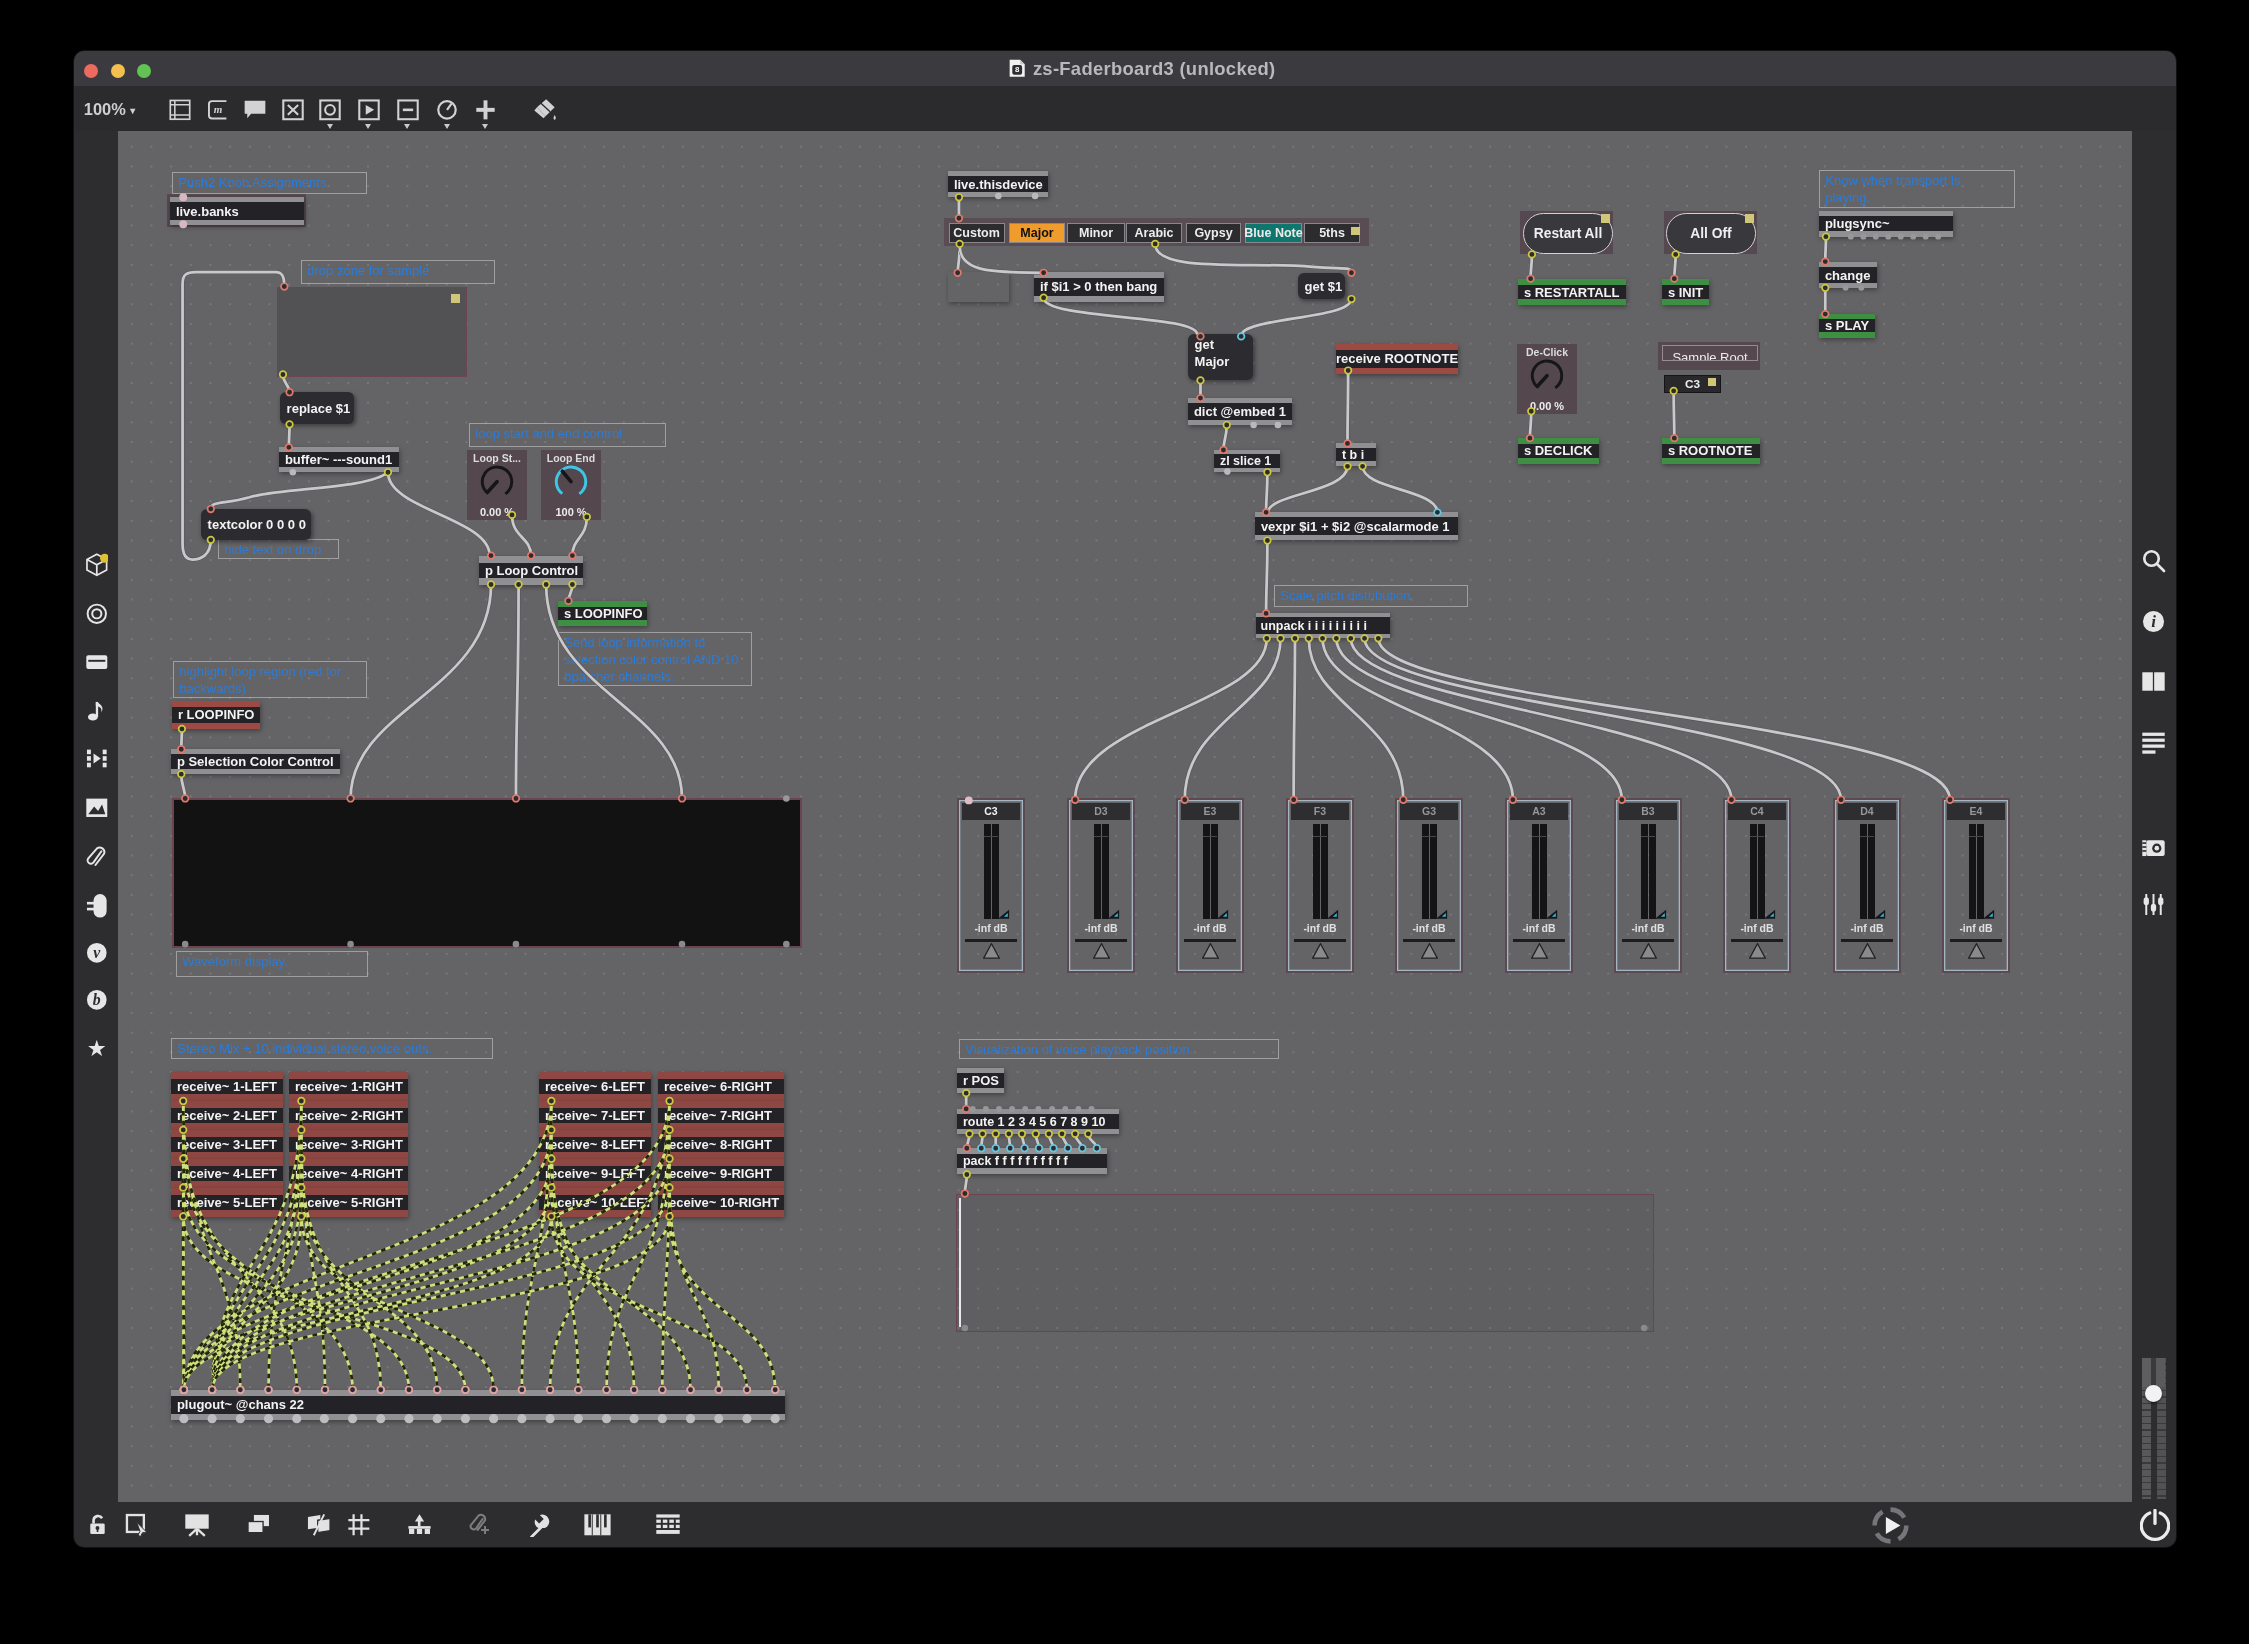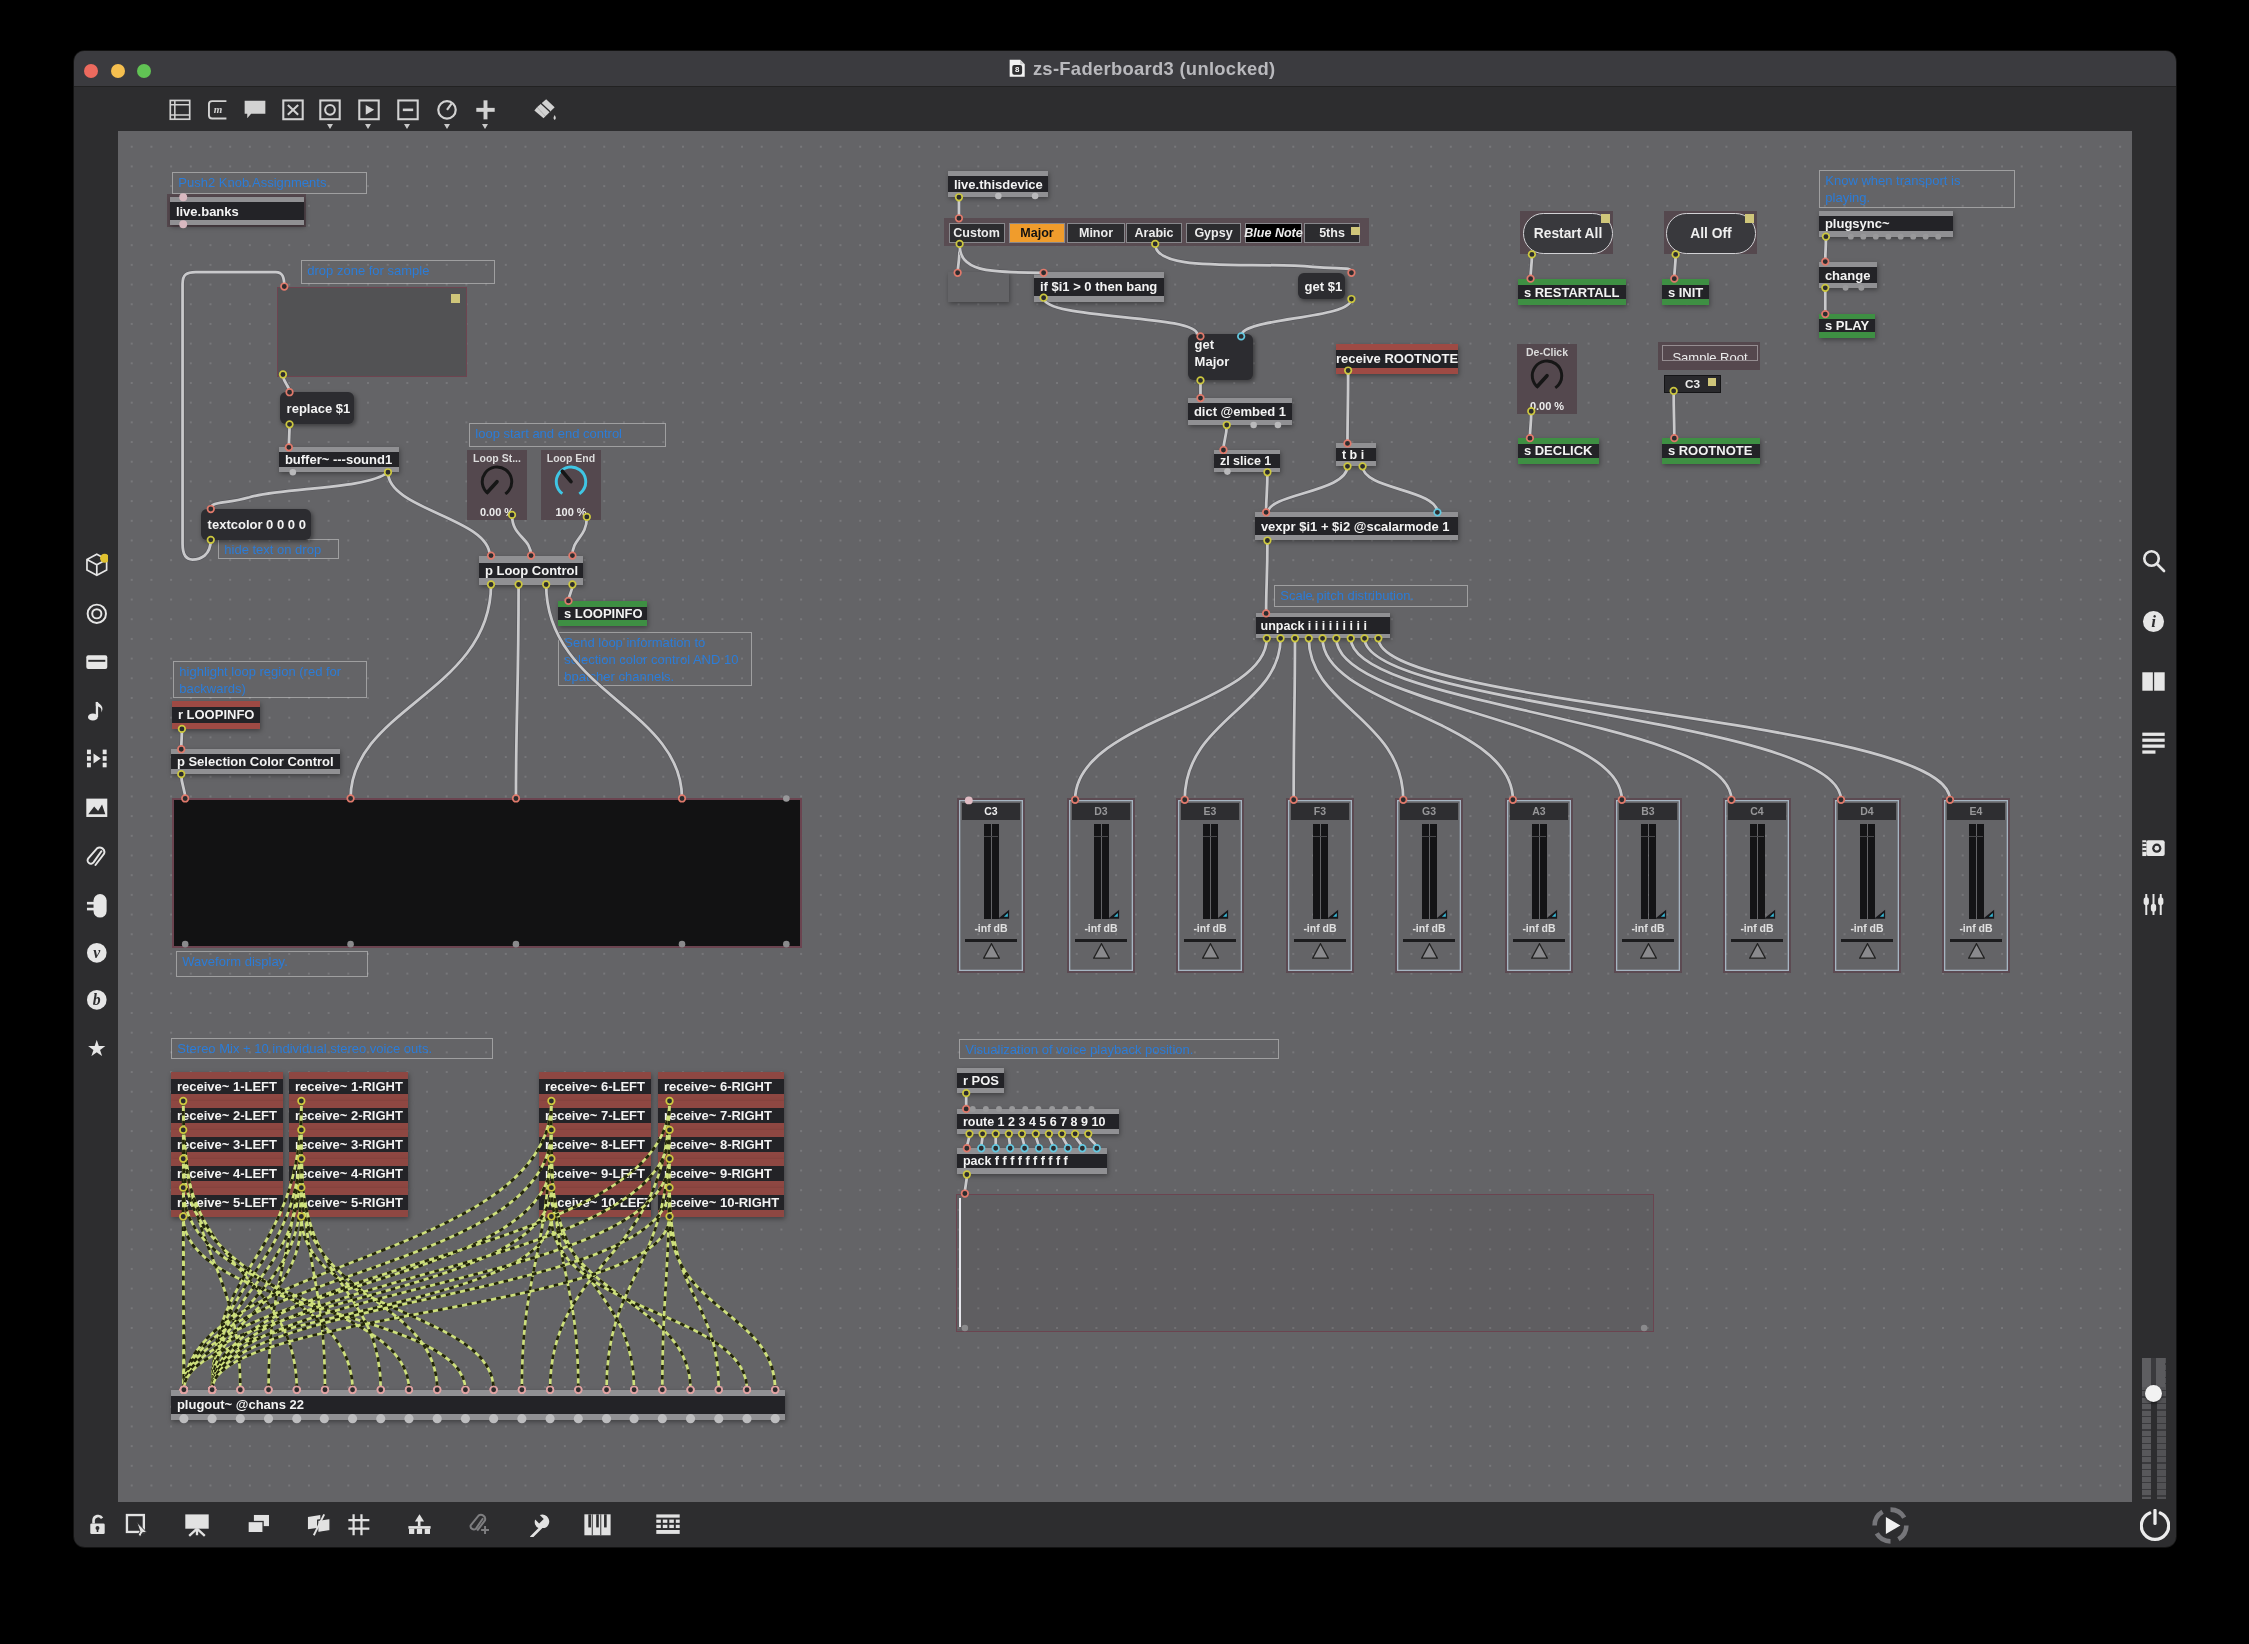--- a/index.html
+++ b/index.html
@@ -27,20 +27,23 @@
 <div style="position:absolute;left:0;right:0;top:0;height:35px;display:flex;align-items:center;justify-content:center;gap:7.9px;transform:translateX(17px);">
         <svg width="16.4" height="18.4" viewBox="0 0 25 28">
           <path d="M1,1 h16 l7,7 v19 h-23 z" fill="#f2f2f2"></path>
           <path d="M17,1 l7,7 h-7 z" fill="#c9c9c9"></path>
           <rect x="5" y="9" width="15" height="15" rx="3" fill="#2e2e30"></rect>
           <text x="12.5" y="20.5" font-size="12" font-weight="bold" fill="#fff" text-anchor="middle" font-family="Liberation Sans">8</text>
         </svg>
         <span style="color:#b9b9bd;font-weight:bold;font-size:18.4px;letter-spacing:0.3px;">zs-Faderboard3 (unlocked)</span>
       </div>
 </div>
+<div id="toolb">
+      <div style="position:absolute;left:9.8px;top:13.8px;color:#cfcfcf;font-weight:bold;font-size:16.4px;">100% <span style="font-size:9.8px;vertical-align:1.3px;">▾</span></div>
+    </div>
 <svg style="position:absolute;left:95px;top:48px;" width="22" height="21.7" viewBox="0 0 34 33">
       <rect x="2" y="2" width="30" height="29" fill="none" stroke="#d2d2d2" stroke-width="2.6"></rect>
       <line x1="2" y1="8.5" x2="32" y2="8.5" stroke="#d2d2d2" stroke-width="2.4"></line>
       <line x1="2" y1="24.5" x2="32" y2="24.5" stroke="#d2d2d2" stroke-width="2.4"></line>
       <line x1="9" y1="2" x2="9" y2="31" stroke="#d2d2d2" stroke-width="2.4"></line>
     </svg>
     <svg style="position:absolute;left:133px;top:48px;" width="22" height="21.7" viewBox="0 0 34 33">
       <path d="M30,3 L8,3 Q3,3 3,8 L3,25 Q3,30 8,30 L30,30" fill="none" stroke="#d2d2d2" stroke-width="3"></path>
       <text x="17" y="22" font-size="17" font-style="italic" font-weight="bold" fill="#d2d2d2" text-anchor="middle" font-family="Liberation Serif,serif">m</text>
     </svg>
@@ -324,21 +327,21 @@
         <div style="height:5.3px;background:#909093;"></div>
         <div class="om" style="font-size:13px;justify-content:flex-start;padding-left:5.9px;">live.thisdevice</div>
         <div style="height:5.3px;background:#909093;"></div>
       </div>
       <div style="position:absolute;left:826px;top:87px;width:425px;height:28px;background:#594c52;">
         <div style="position:absolute;left:4.6px;top:5.3px;width:54px;height:17.7px;background:#2c2c2f;color:#ececec;border:0.7px solid #88888c;display:flex;align-items:center;justify-content:center;font-weight:bold;font-size:12.5px;white-space:nowrap;">Custom</div>
         <div style="position:absolute;left:65px;top:5.3px;width:54px;height:17.7px;background:#f09c2c;color:#111;border:0.7px solid #88888c;display:flex;align-items:center;justify-content:center;font-weight:bold;font-size:12.5px;white-space:nowrap;">Major</div>
         <div style="position:absolute;left:123px;top:5.3px;width:56px;height:17.7px;background:#2c2c2f;color:#ececec;border:0.7px solid #88888c;display:flex;align-items:center;justify-content:center;font-weight:bold;font-size:12.5px;white-space:nowrap;">Minor</div>
         <div style="position:absolute;left:182px;top:5.3px;width:54px;height:17.7px;background:#2c2c2f;color:#ececec;border:0.7px solid #88888c;display:flex;align-items:center;justify-content:center;font-weight:bold;font-size:12.5px;white-space:nowrap;">Arabic</div>
         <div style="position:absolute;left:242px;top:5.3px;width:53px;height:17.7px;background:#2c2c2f;color:#ececec;border:0.7px solid #88888c;display:flex;align-items:center;justify-content:center;font-weight:bold;font-size:12.5px;white-space:nowrap;">Gypsy</div>
-        <div style="position:absolute;left:301px;top:5.3px;width:55px;height:17.7px;background:#000000;color:#ececec;border:0.7px solid #88888c;display:flex;align-items:center;justify-content:center;font-weight:bold;font-size:12.5px;white-space:nowrap;font-style:italic;">Blue Note</div>
+        <div style="position:absolute;left:301px;top:5.3px;width:55px;height:17.7px;background:#0f766e;color:#ececec;border:0.7px solid #88888c;display:flex;align-items:center;justify-content:center;font-weight:bold;font-size:12.5px;white-space:nowrap;">Blue Note</div>
         <div style="position:absolute;left:360px;top:5.3px;width:54px;height:17.7px;background:#2c2c2f;color:#ececec;border:0.7px solid #88888c;display:flex;align-items:center;justify-content:center;font-weight:bold;font-size:12.5px;white-space:nowrap;">5ths</div>
         <div style="position:absolute;left:407px;top:8.5px;width:8.5px;height:8.5px;background:#cfc67a;"></div>
       </div>
       <div class="ob" style="left:830px;top:141px;width:61px;height:29.5px;gap:16px;">
         <div style="height:5.9px;background:#909093;"></div>
         <div class="om" style="font-size:13px;justify-content:flex-start;padding-left:5.9px;">s MODE</div>
         <div style="height:5.9px;background:#909093;"></div>
       </div>
       <div class="ob" style="left:916px;top:141px;width:130px;height:29.5px;">
         <div style="height:5.9px;background:#909093;"></div>

